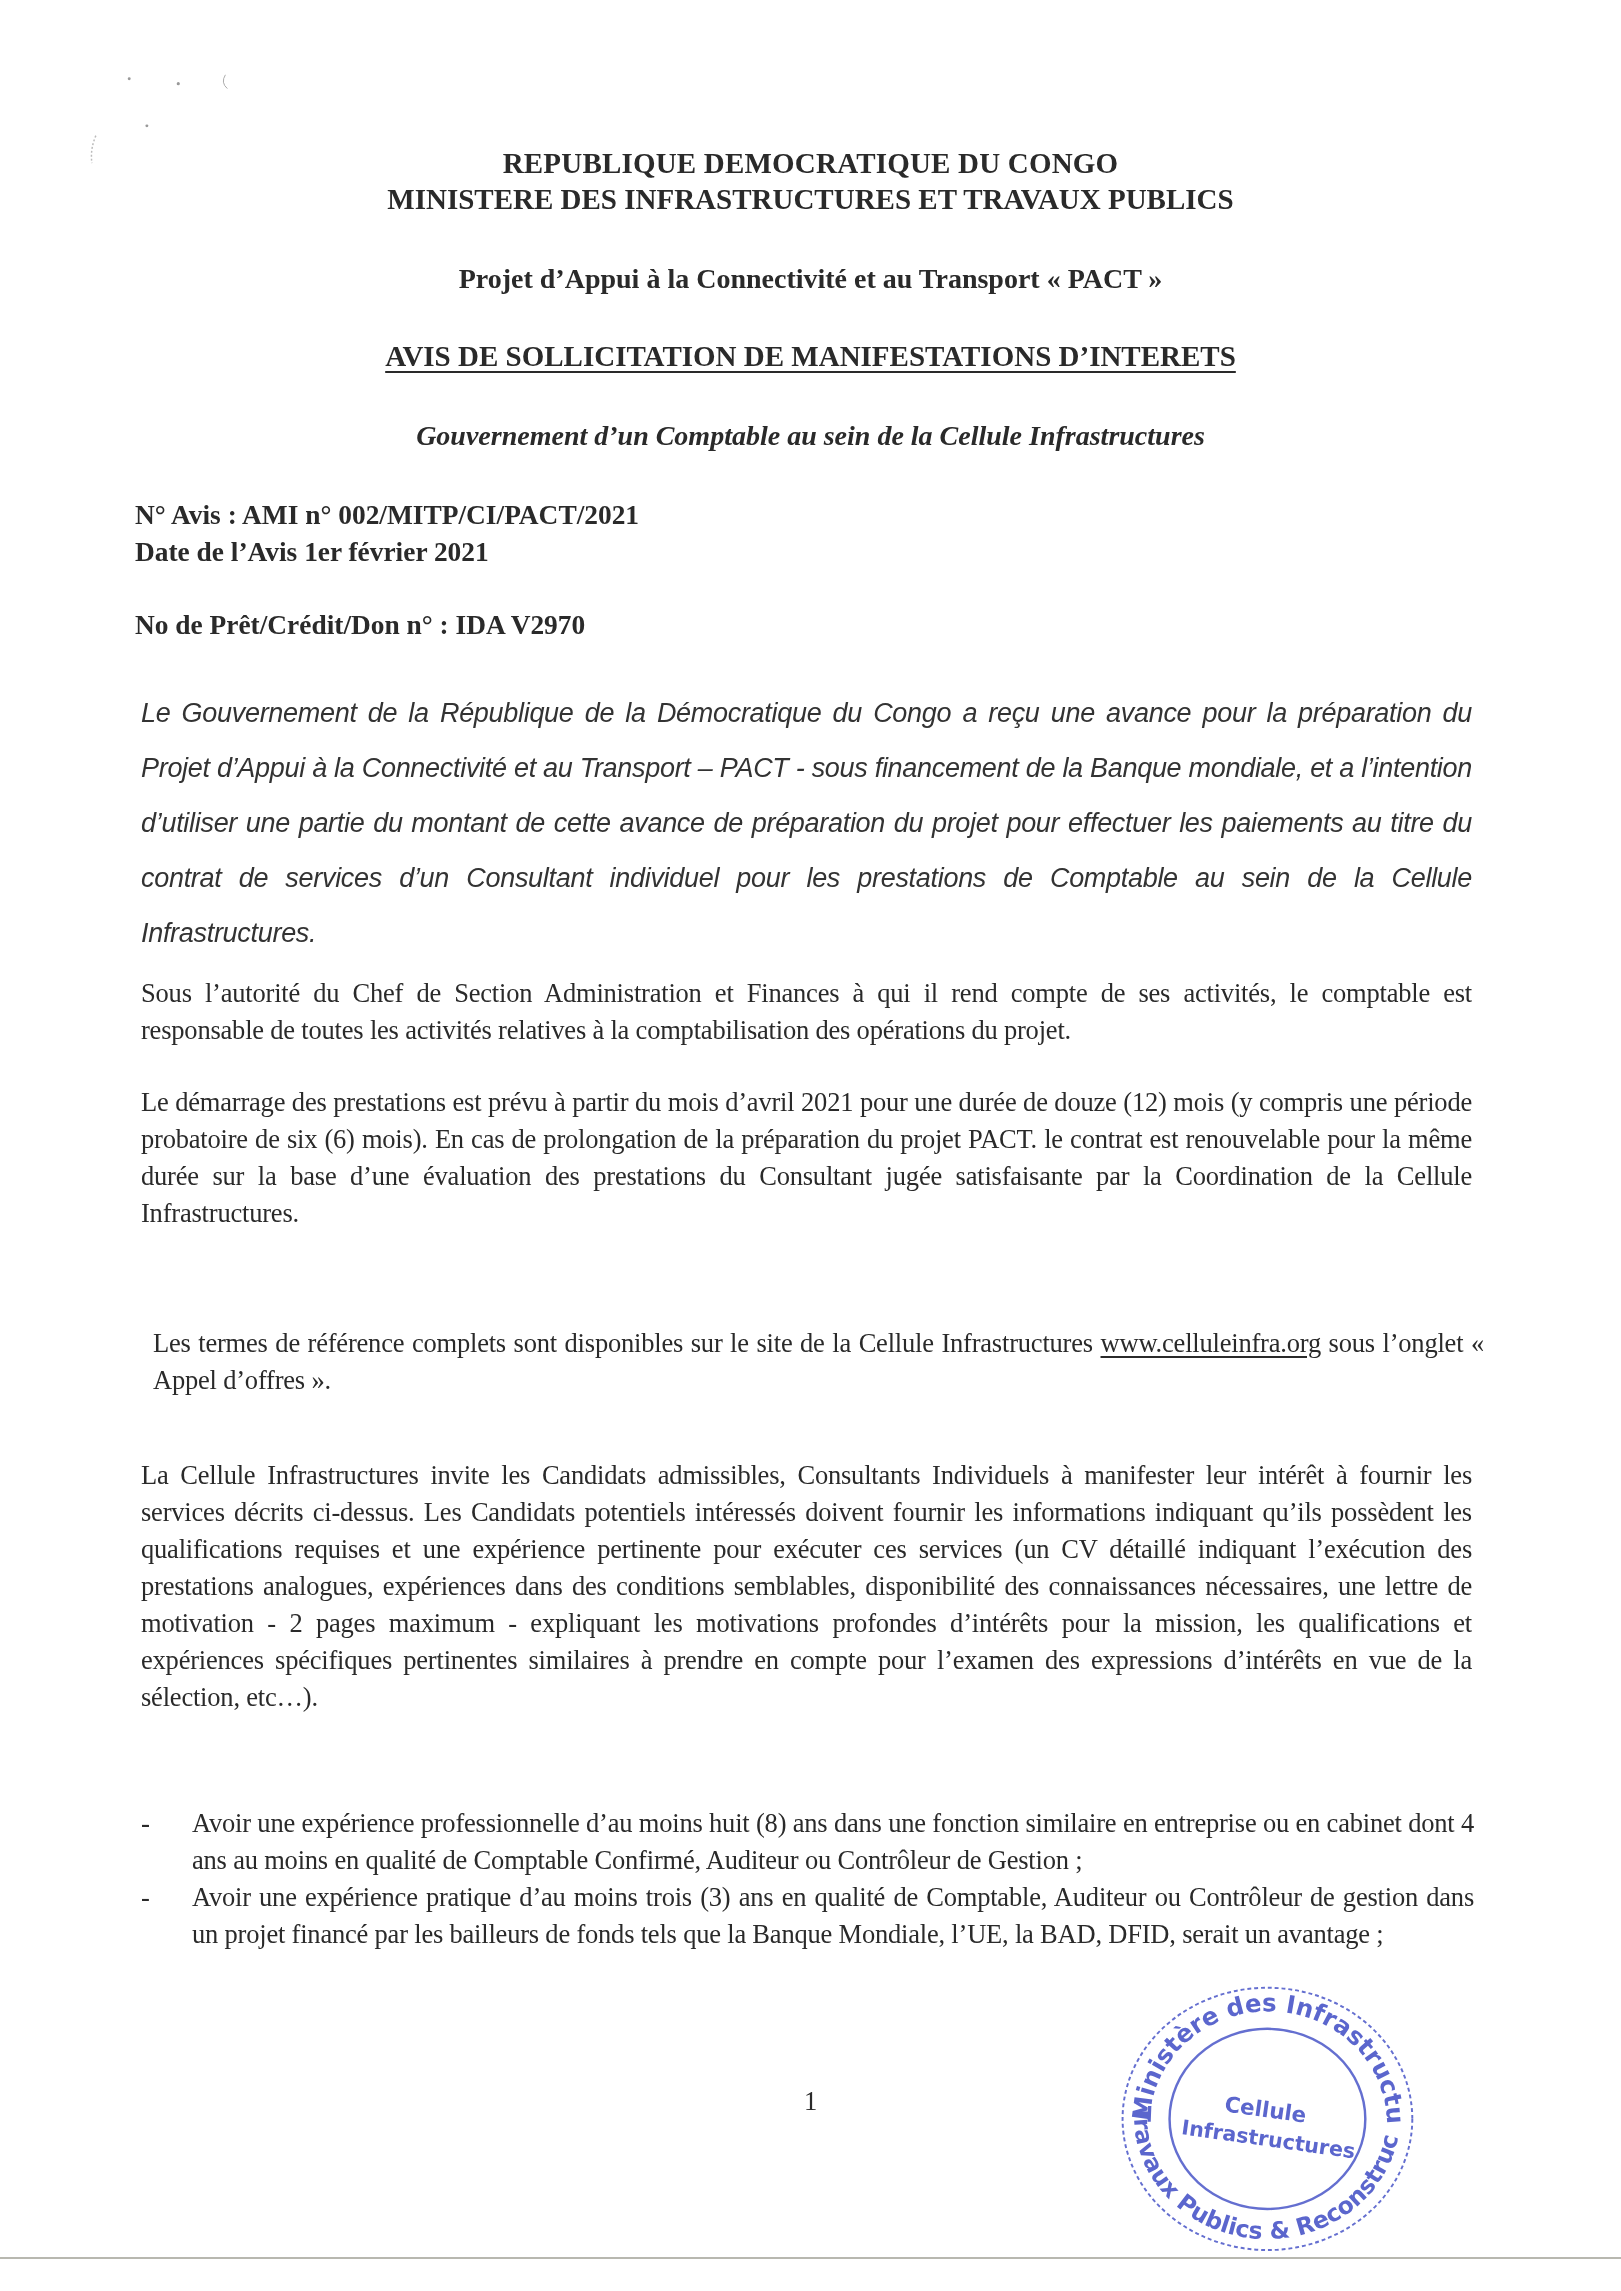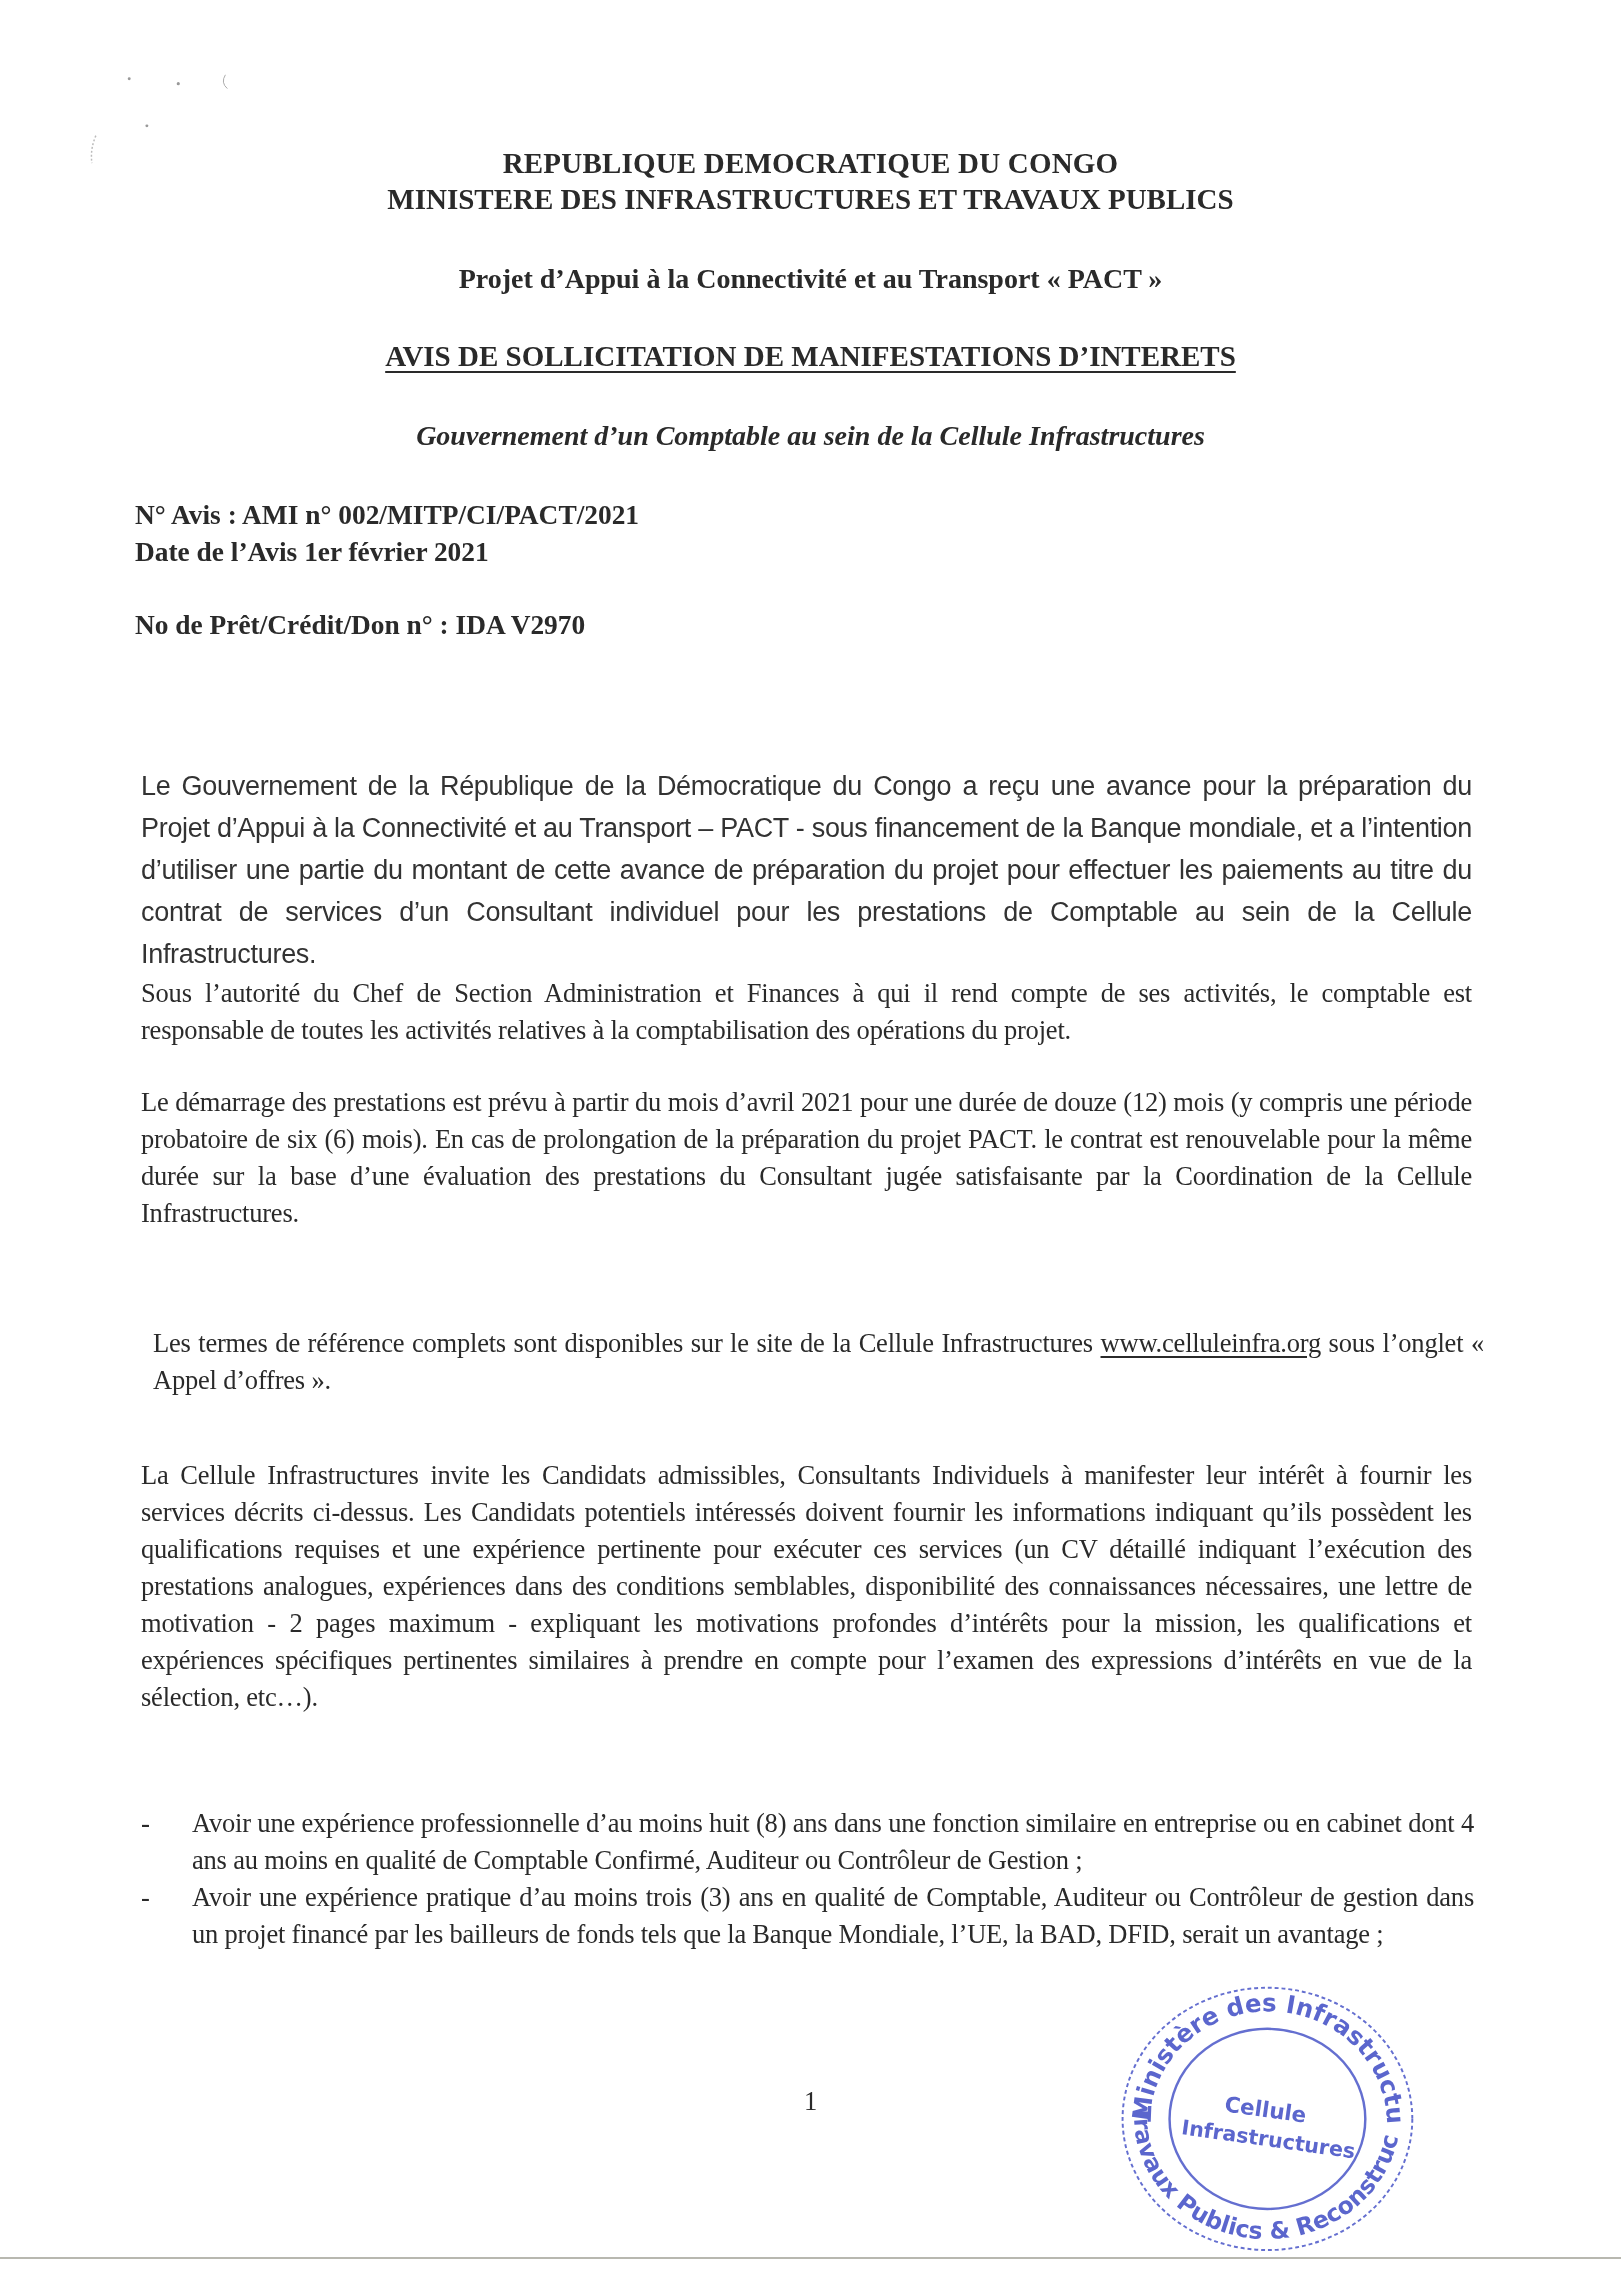--- a/index.html
+++ b/index.html
@@ -10,21 +10,21 @@
   .page { position: absolute; left: 0; top: 0; width: 1621px; height: 1640px; }
   .center { position: absolute; left: 0; width: 1621px; text-align: center; }
   .h-country { top: 147px; font-weight: bold; font-size: 29px; letter-spacing: 0.2px; }
   .h-ministry { top: 183px; font-weight: bold; font-size: 29px; }
   .h-project { top: 263px; font-weight: bold; font-size: 28px; }
   .h-avis { top: 340px; font-weight: bold; font-size: 29px; text-decoration: underline; text-underline-offset: 4.9px; }
   .h-recrut { top: 420px; font-weight: bold; font-style: italic; font-size: 28px; }
   .meta { position: absolute; left: 135px; font-weight: bold; font-size: 27.4px; }
   .m1 { top: 500px; } .m2 { top: 537px; } .m3 { top: 610px; } .m4 { top: 647px; }
   .para { position: absolute; left: 141px; width: 1331px; text-align: justify; }
-  .p-sans { font-family: "Liberation Sans", sans-serif; font-size: 27px; line-height: 42px; top: 765px; color: #333; letter-spacing: -0.3px; }
+  .p-sans { font-family: "Liberation Sans", sans-serif; font-size: 27px; line-height: 55px; top: 686px; color: #333; letter-spacing: -0.3px; font-style: italic; }
   .p-serif { font-family: "Liberation Serif", serif; font-size: 26.5px; line-height: 37px; letter-spacing: -0.2px; }
   .p2 { top: 975px; }
   .p3 { top: 1084px; }
   .p4 { top: 1313px; }
   .p5 { top: 1457px; }
   .p6 { top: 1753px; }
   .link { text-decoration: underline; text-underline-offset: 3.9px; }
   ul.req { position: absolute; left: 141px; top: 1805px; width: 1333px; margin: 0; padding: 0; list-style: none;
     font-family: "Liberation Serif", serif; font-size: 26.5px; line-height: 37px; letter-spacing: -0.2px; }
   ul.req li { position: relative; padding-left: 51px; text-align: justify; }

